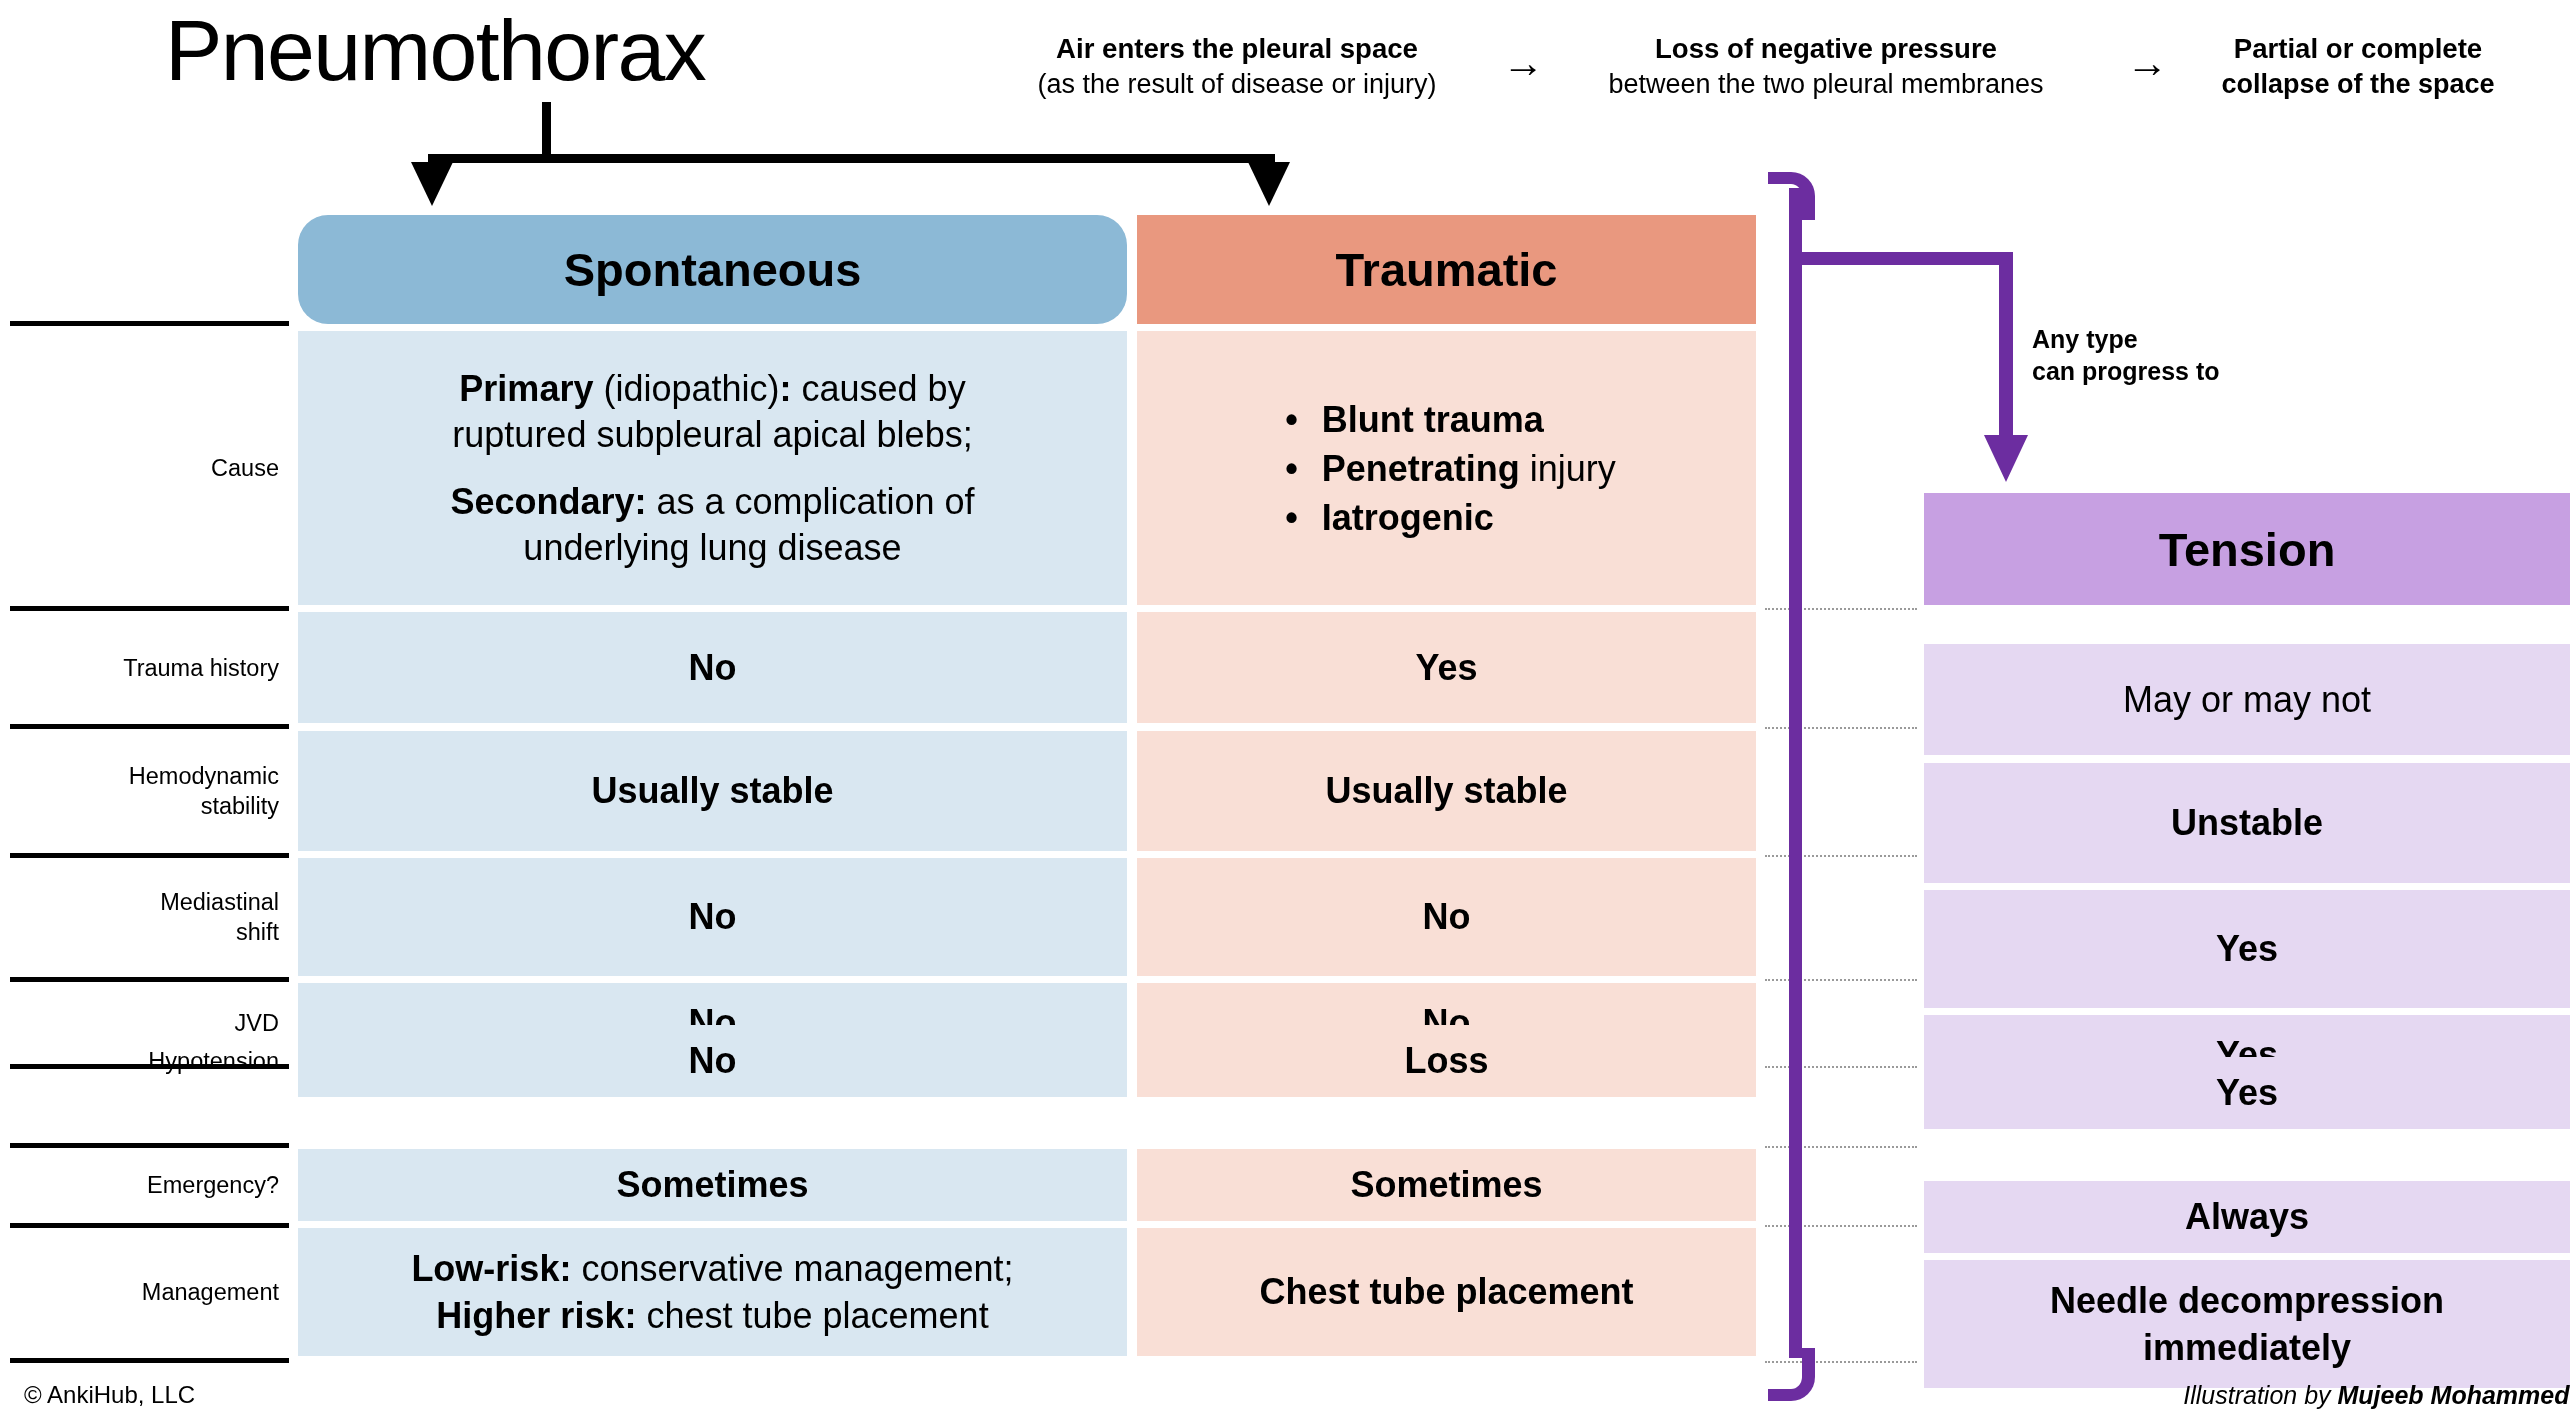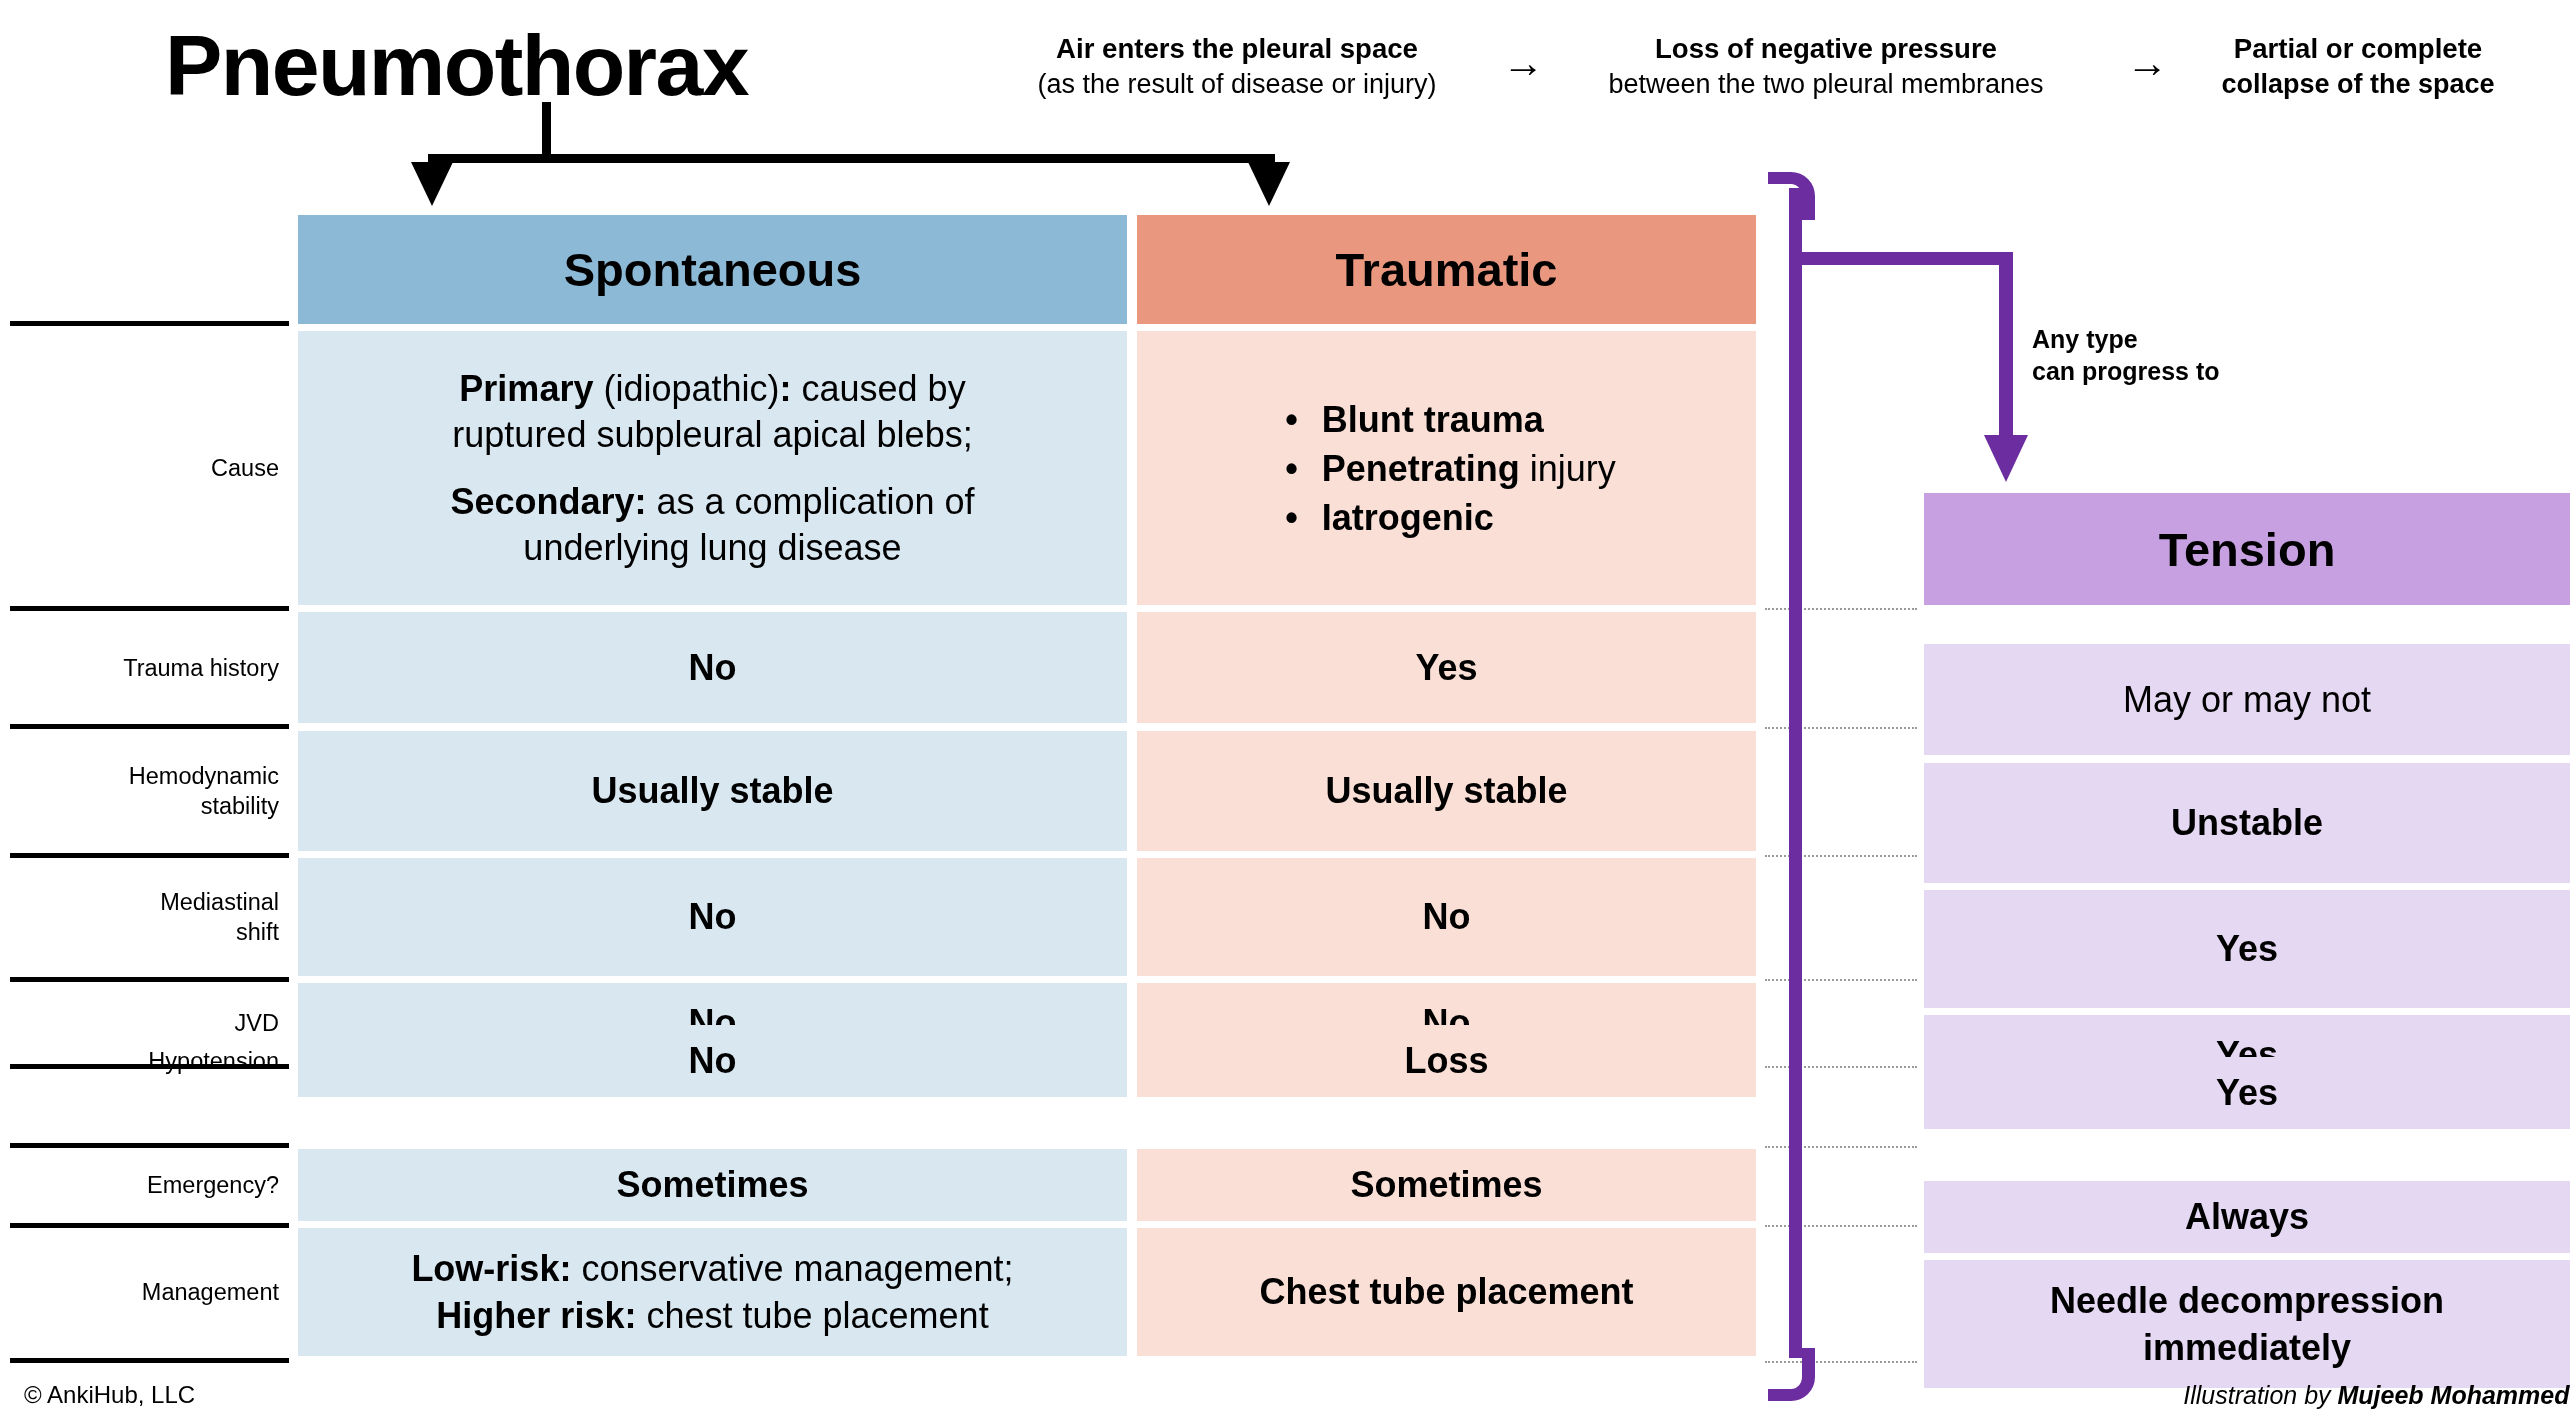--- a/index.html
+++ b/index.html
@@ -1,37 +1,37 @@
 <!DOCTYPE html>
 <html style="font-size:13px"><head>
 <meta charset="utf-8">
 <style>
   html,body{margin:0;padding:0;background:#ffffff;}
   #canvas{position:relative;width:2576px;height:1418px;background:#ffffff;overflow:hidden;
           font-family:"Liberation Sans", sans-serif;color:#000;}
 
   
-  .title{position:absolute;left:165px;top:16px;font-size:86px;font-weight:bold;letter-spacing:-1.6px;white-space:nowrap;}
+  .title{position:absolute;left:165px;top:1px;font-size:86px;font-weight:normal;letter-spacing:-1.6px;white-space:nowrap;}
 
   
   .flow-step{position:absolute;top:31px;text-align:center;white-space:nowrap;transform:translateX(-50%);}
   .flow-step .l1{font-size:27.6px;font-weight:bold;line-height:36px;}
   .flow-step .l2{font-size:27px;line-height:34px;}
   .flow-step .l2.bold{font-weight:bold;}
   .flow-arrow{position:absolute;top:39px;font-size:42px;font-weight:normal;transform:translateX(-50%);}
 
   
   .stem{position:absolute;left:542px;top:102px;width:9px;height:60px;background:#000;}
   .hbar{position:absolute;left:428px;top:154px;width:847px;height:9px;background:#000;}
   .tri-black{position:absolute;width:0;height:0;border-left:21px solid transparent;border-right:21px solid transparent;border-top:44px solid #000;}
 
   
   .hdr{position:absolute;display:flex;align-items:center;justify-content:center;
        font-size:47px;font-weight:bold;}
-  .hdr-s{left:298px;width:829px;top:215px;height:109px;}
+  .hdr-s{left:298px;width:829px;top:215px;height:109px;border-radius:30px;}
   .hdr-t{left:1137px;width:619px;top:215px;height:109px;}
   .hdr-x{left:1924px;width:646px;top:493px;height:112px;}
 
   
   .rowlabel{position:absolute;left:0;width:279px;display:flex;flex-direction:column;
             justify-content:center;align-items:flex-end;text-align:right;
             font-size:23.5px;font-weight:normal;line-height:30px;}
   .sep{position:absolute;left:9.7px;width:279px;height:4.9px;background:#000;}
 
   

